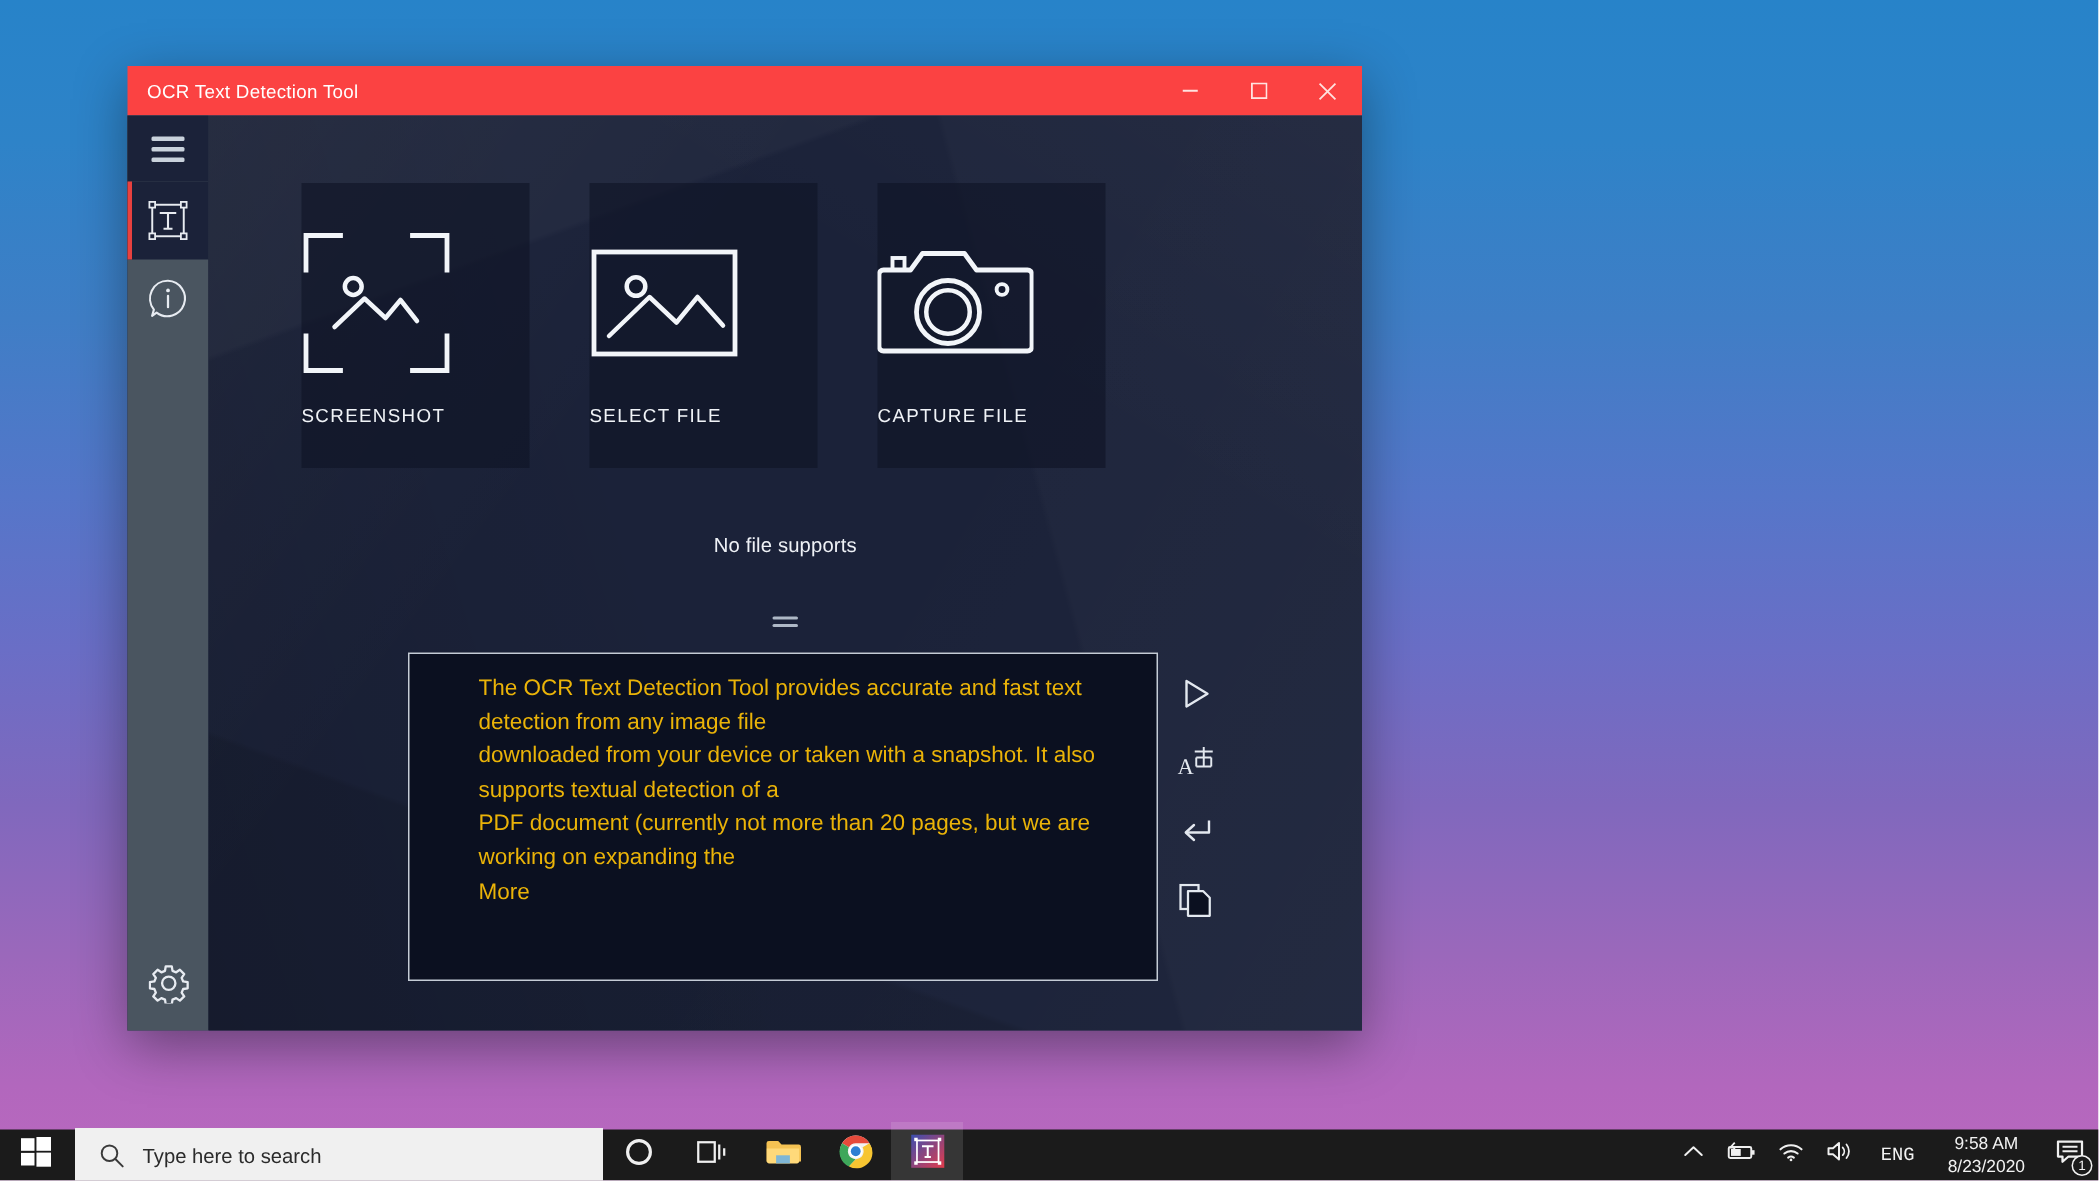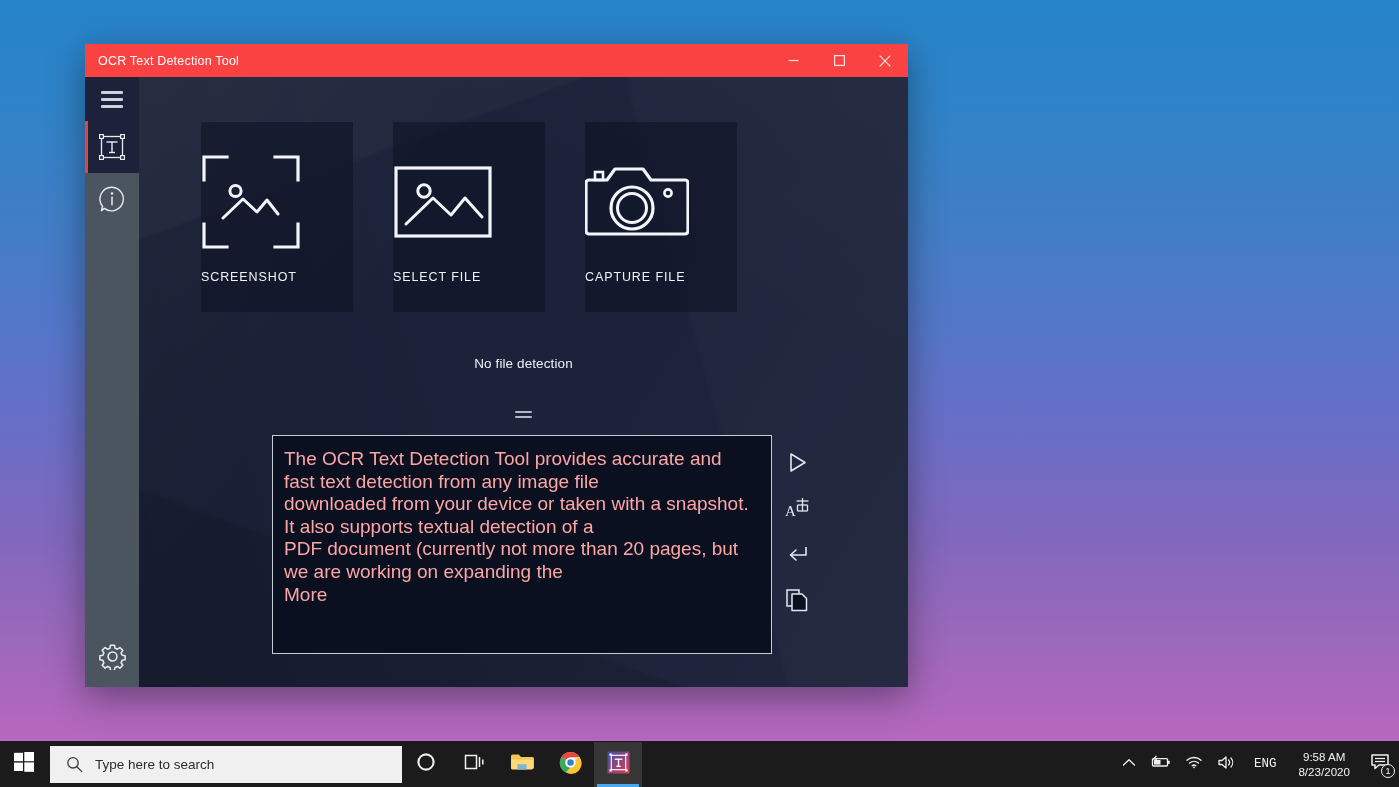--- a/index.html
+++ b/index.html
@@ -181,44 +181,45 @@
     margin: 17px 0 0 133px;
   }
   #result-text {
     width: 500px; height: 219px;
     background: #0b1020;
     border: 1px solid #c5ccd6;
     padding: 12px 14px 0 11px;
     overflow: hidden;
   }
   #result-text p {
-    color: #fca5a5;
-    font-size: 19px;
+    color: #eab308;
+    font-size: 15px;
     line-height: 22.6px;
     white-space: pre-wrap;
+    margin-left: 35px;
   }
   #result-actions {
     display: flex;
     flex-direction: column;
     align-items: center;
     gap: 16px;
     margin-left: 8px;
     padding-top: 12px;
   }
   .act-btn {
     width: 34px; height: 30px;
     display: flex; align-items: center; justify-content: center;
     cursor: default;
   }
   .act-btn svg { display: block; }
   
   #taskbar {
     position: absolute;
     left: 0; bottom: 0;
-    width: 1399px; height: 46px;
+    width: 1399px; height: 34px;
     background: #1b1b1b;
     display: flex;
     align-items: center;
   }
   #start-button {
     width: 48px; height: 45px;
     display: flex; align-items: center; justify-content: center;
   }
   #search-box {
     width: 352px; height: 37px;
@@ -408,21 +409,21 @@
                 <rect x="10" y="18" width="8" height="8" fill="none" stroke="#f2f5f9" stroke-width="2.6"></rect>
                 <circle cx="47" cy="54" r="21" fill="none" stroke="#f2f5f9" stroke-width="3.2"></circle>
                 <circle cx="47" cy="54" r="14.5" fill="none" stroke="#f2f5f9" stroke-width="3"></circle>
                 <circle cx="83" cy="39" r="3.6" fill="none" stroke="#f2f5f9" stroke-width="2.6"></circle>
               </svg>
             </span>
             <span class="label">CAPTURE FILE</span>
           </div>
         </div>
 
-        <div id="file-status">No file detection</div>
+        <div id="file-status">No file supports</div>
 
         <div id="drag-handle">
           <i></i>
           <i></i>
         </div>
 
         <div id="result-row">
 
           <div id="result-text">
             <p>The OCR Text Detection Tool provides accurate and fast text detection from any image file

